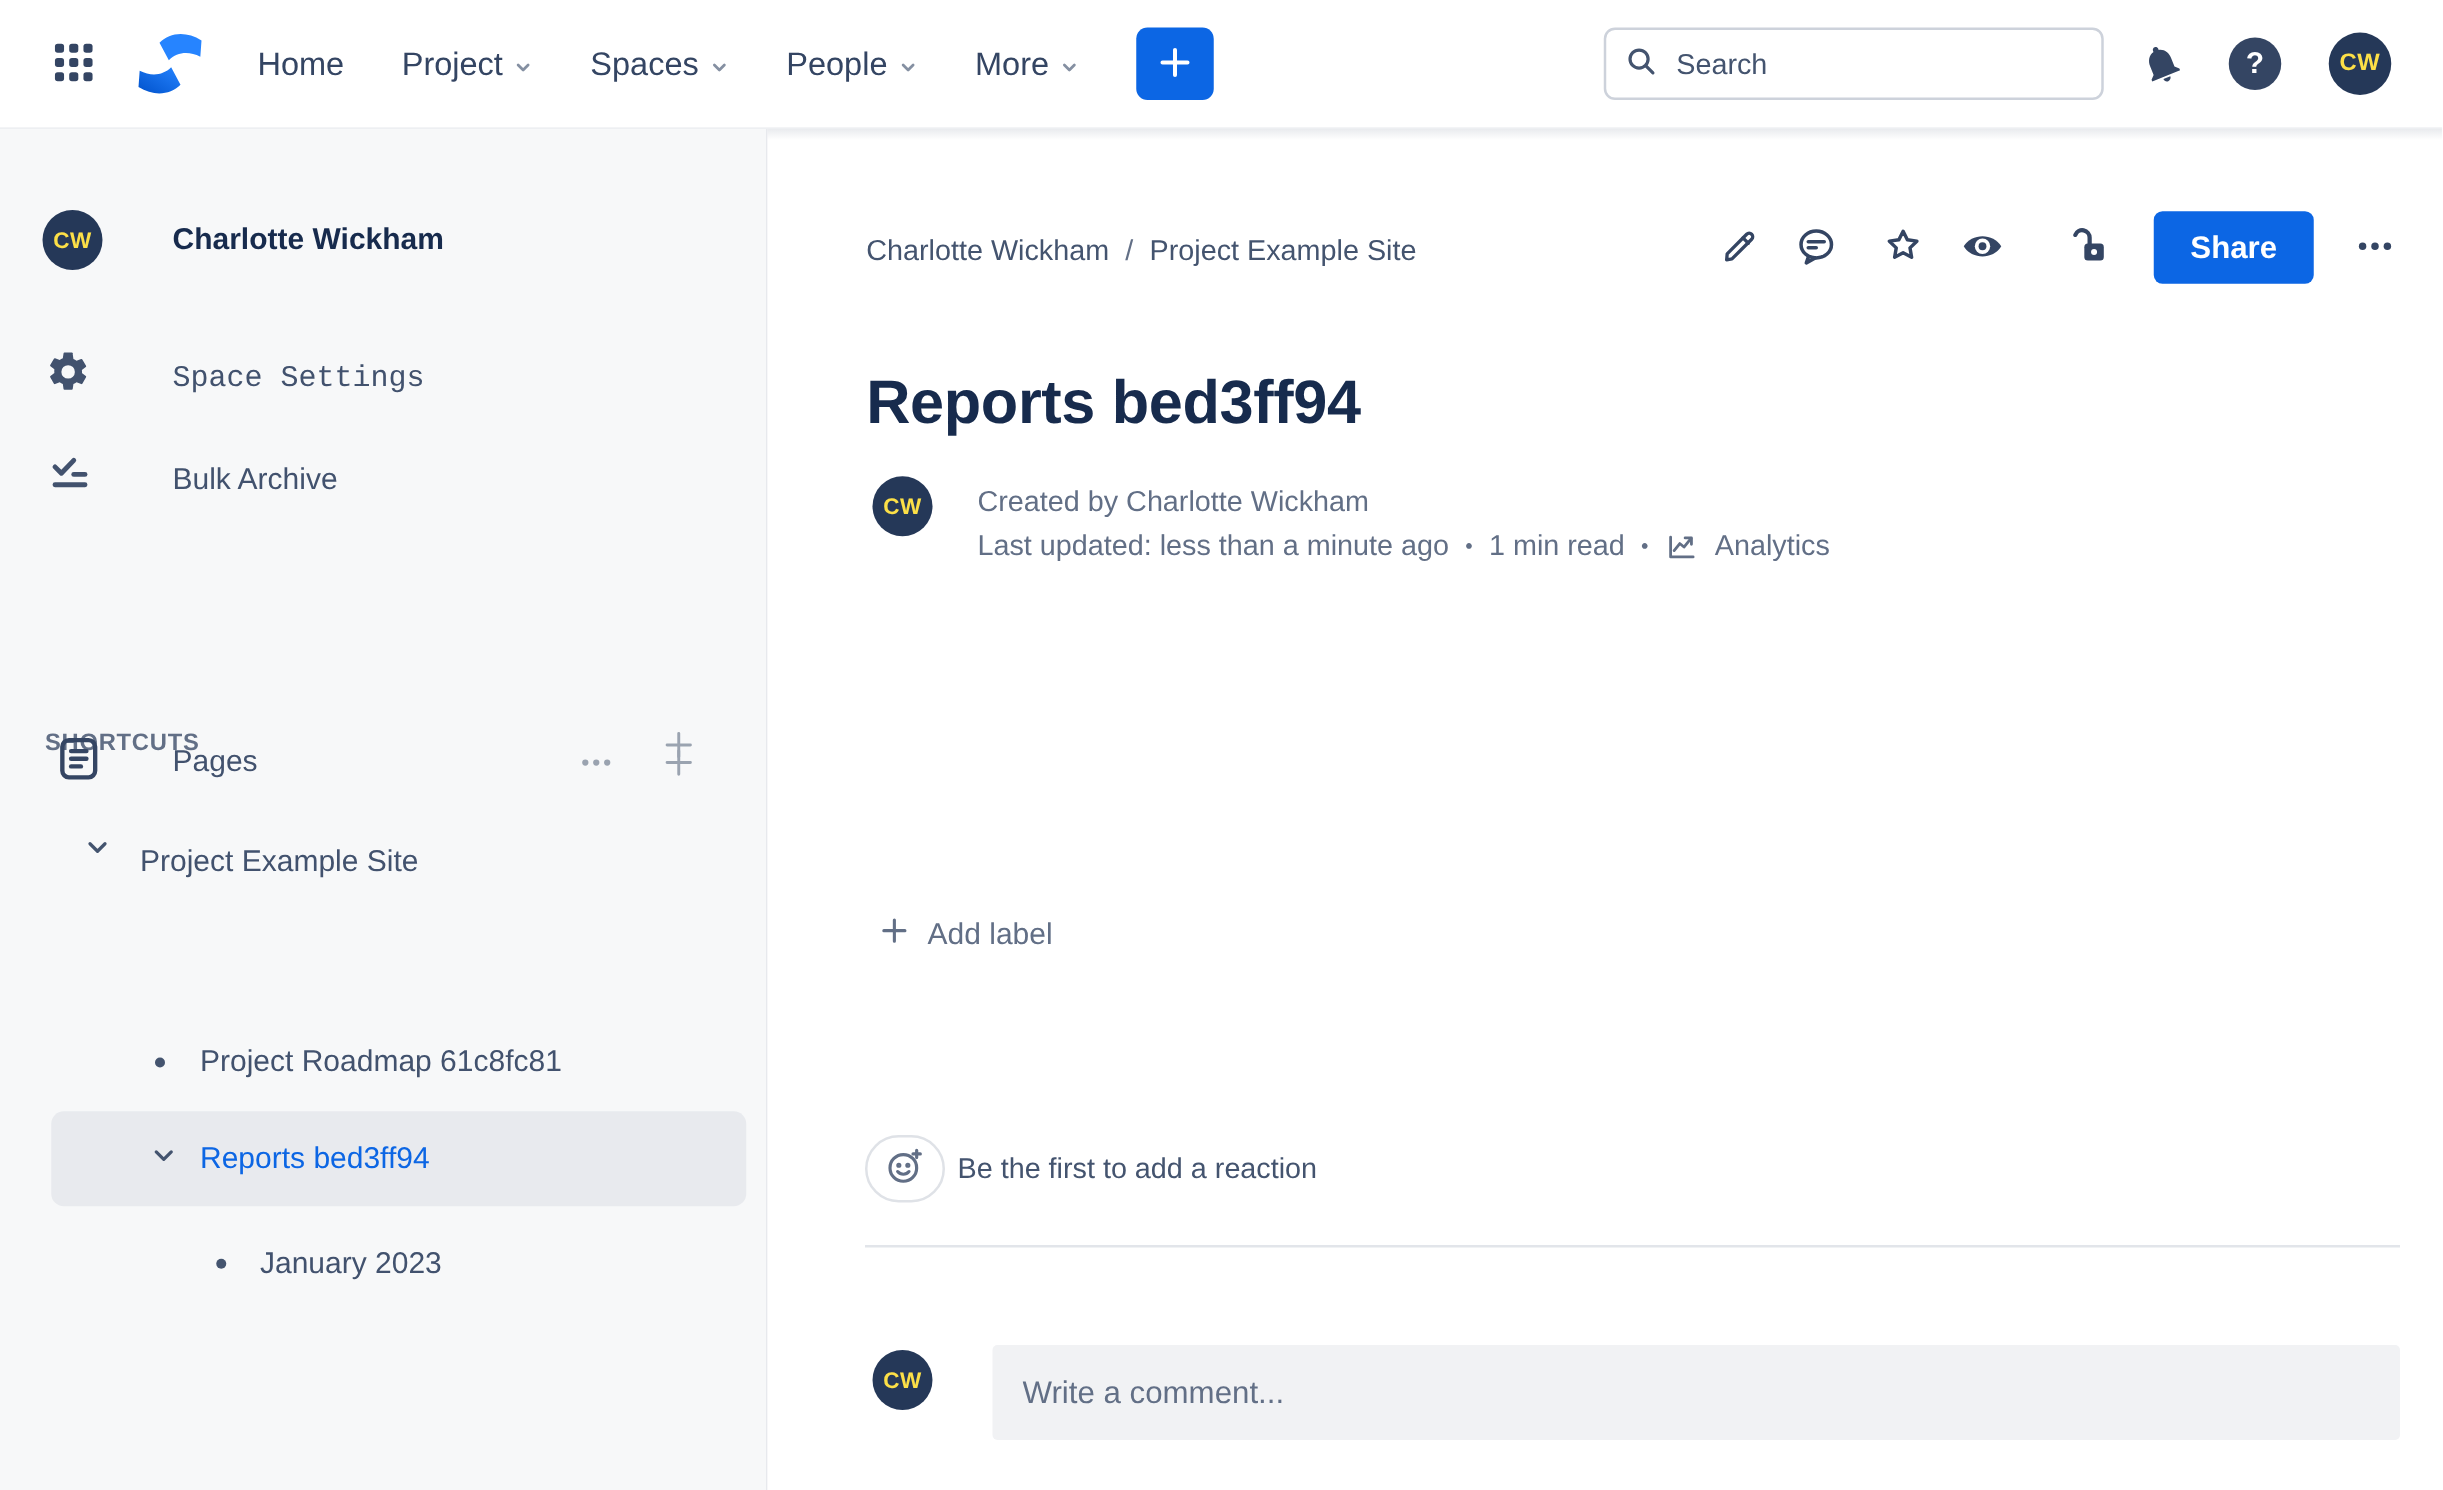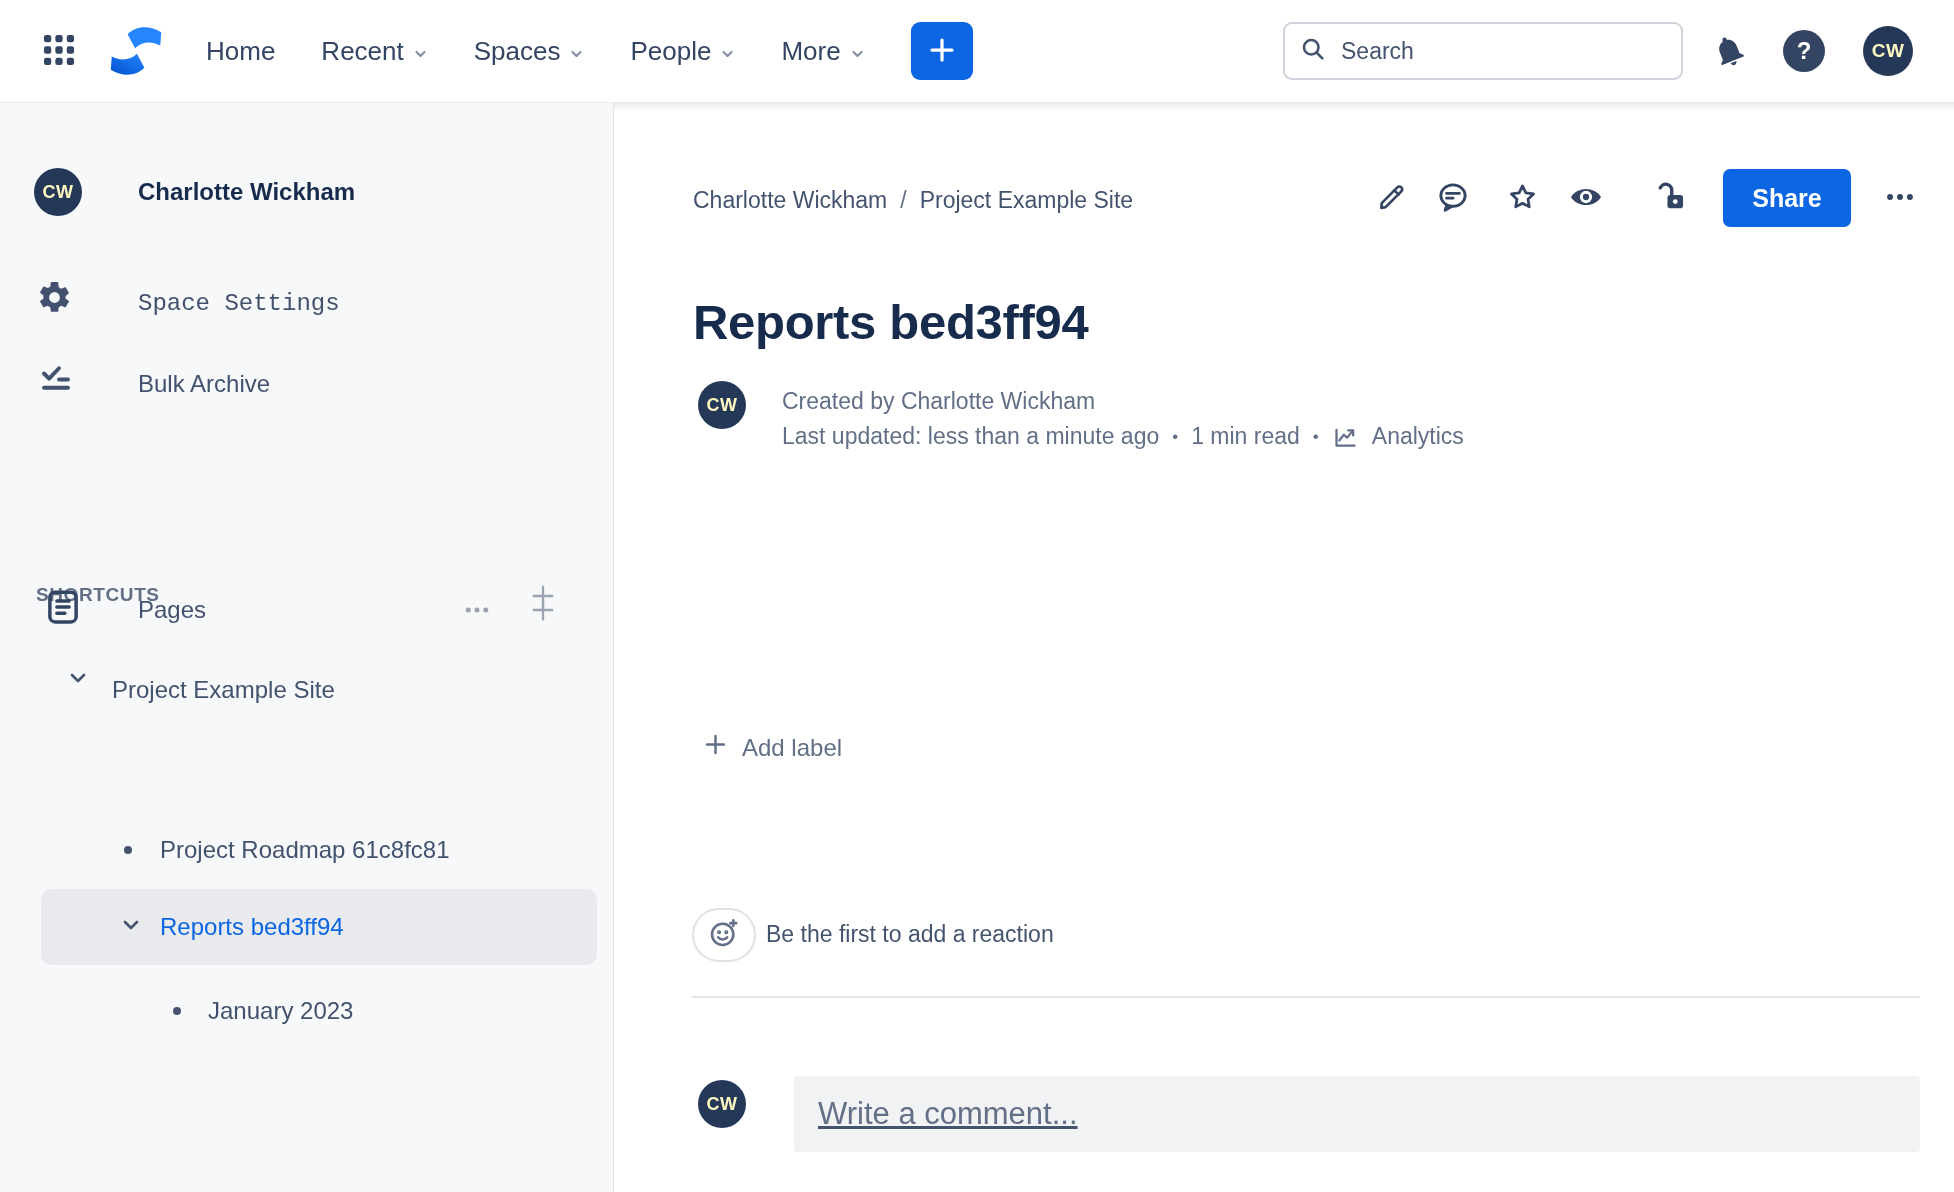--- a/index.html
+++ b/index.html
@@ -15,21 +15,21 @@
   .navitem{display:flex;align-items:center;gap:9px;font-size:26px;font-weight:500;color:#344563;cursor:pointer;}
   .createbtn{margin-left:46px;width:62px;height:58px;border-radius:9px;background:#0C66E4;border:none;
     display:flex;align-items:center;justify-content:center;cursor:pointer;}
   .searchbox{margin-left:auto;margin-right:28px;width:400px;height:58px;border:2px solid #CDD2DB;border-radius:9px;
     display:flex;align-items:center;box-sizing:border-box;padding:0 14px;background:#fff;}
   .searchbox input{border:none;outline:none;font-size:23px;color:#0f172a;flex:1;margin-left:12px;
     font-family:"Liberation Sans",sans-serif;background:transparent;}
   .searchbox input::placeholder{color:#44546F;opacity:1;}
   .helpcircle{width:42px;height:42px;border-radius:50%;background:#344563;color:#fff;display:flex;
     align-items:center;justify-content:center;font-size:24px;font-weight:700;margin-left:36px;cursor:pointer;}
-  .avatar{border-radius:50%;background:#253858;color:#fef9c3;display:flex;align-items:center;justify-content:center;
+  .avatar{border-radius:50%;background:#253858;color:#fde047;display:flex;align-items:center;justify-content:center;
     font-weight:700;letter-spacing:.5px;text-align:right;}
   .avatar.top{width:50px;height:50px;font-size:19px;margin-left:38px;cursor:pointer;}
   
   .sidebar{position:absolute;left:0;top:103px;width:614px;height:1089px;background:#F7F8F9;
     border-right:1px solid #E2E4E9;box-sizing:border-box;}
   .srow{position:absolute;left:0;right:14px;height:48px;}
   .srow .ic{position:absolute;display:flex;align-items:center;justify-content:center;}
   .srow .lb{position:absolute;font-size:24px;color:#42526E;top:50%;transform:translateY(-50%);white-space:nowrap;}
   .treelabel{color:#344563;}
   .selectedrow{position:absolute;left:41px;width:556px;height:76px;top:786px;background:#E8EAEE;border-radius:10px;cursor:pointer;}
@@ -53,22 +53,22 @@
   .bodytext{position:absolute;left:141px;top:397px;font-size:28px;color:#172B4D;}
   .addlabel{position:absolute;left:88px;top:628px;display:flex;align-items:center;gap:13px;
     font-size:24px;color:#626F86;cursor:pointer;}
   .reactionpill{position:absolute;left:78px;top:805px;width:64px;height:54px;border:2px solid #DFE2E7;
     border-radius:28px;display:flex;align-items:center;justify-content:center;box-sizing:border-box;
     background:#fff;cursor:pointer;}
   .reactiontext{position:absolute;left:152px;top:818px;font-size:23px;color:#44546F;}
   .divider{position:absolute;left:78px;top:893px;width:1228px;height:0;border-top:2px solid #E2E5EA;}
   .comment-avatar{position:absolute;left:84px;top:977px;width:48px;height:48px;font-size:18px;}
   .commentbox{position:absolute;left:180px;top:973px;width:1126px;height:76px;background:#F1F2F4;
-    border:none;border-radius:4px;box-sizing:border-box;padding:0 24px;font-size:31px;color:#44546F;
-    font-family:"Liberation Sans",sans-serif;outline:none;text-decoration:underline;}
+    border:none;border-radius:4px;box-sizing:border-box;padding:0 24px;font-size:25px;color:#44546F;
+    font-family:"Liberation Sans",sans-serif;outline:none;}
   .commentbox::placeholder{color:#626F86;opacity:1;}
 </style>
 </head>
 <body>
 
 <div class="screen">
 
   <div class="topbar">
     <button class="iconbtn">
       <span>
@@ -97,21 +97,21 @@
         </defs>
         <path d="M59 10 C46 2 32 3 23 12 L31 27 C38 20 48 19 58 24 Z" fill="#2684FF"></path>
         <path d="M5 50 C18 58 32 57 41 48 L33 33 C26 40 16 41 6 36 Z" fill="url(#lg1)"></path>
       </svg>
     </div>
     <nav class="topnav">
       <div class="navitem">
         <span>Home</span>
       </div>
       <div class="navitem">
-        <span>Recent</span>
+        <span>Project</span>
         <span><svg width="15" height="12" viewBox="0 0 14 12">
               <path d="M3 4 l4 4 4-4" fill="none" stroke="#8590A2" stroke-width="2.2" stroke-linecap="round" stroke-linejoin="round"></path>
             </svg></span>
       </div>
       <div class="navitem">
         <span>Spaces</span>
         <span><svg width="15" height="12" viewBox="0 0 14 12">
               <path d="M3 4 l4 4 4-4" fill="none" stroke="#8590A2" stroke-width="2.2" stroke-linecap="round" stroke-linejoin="round"></path>
             </svg></span>
       </div>

